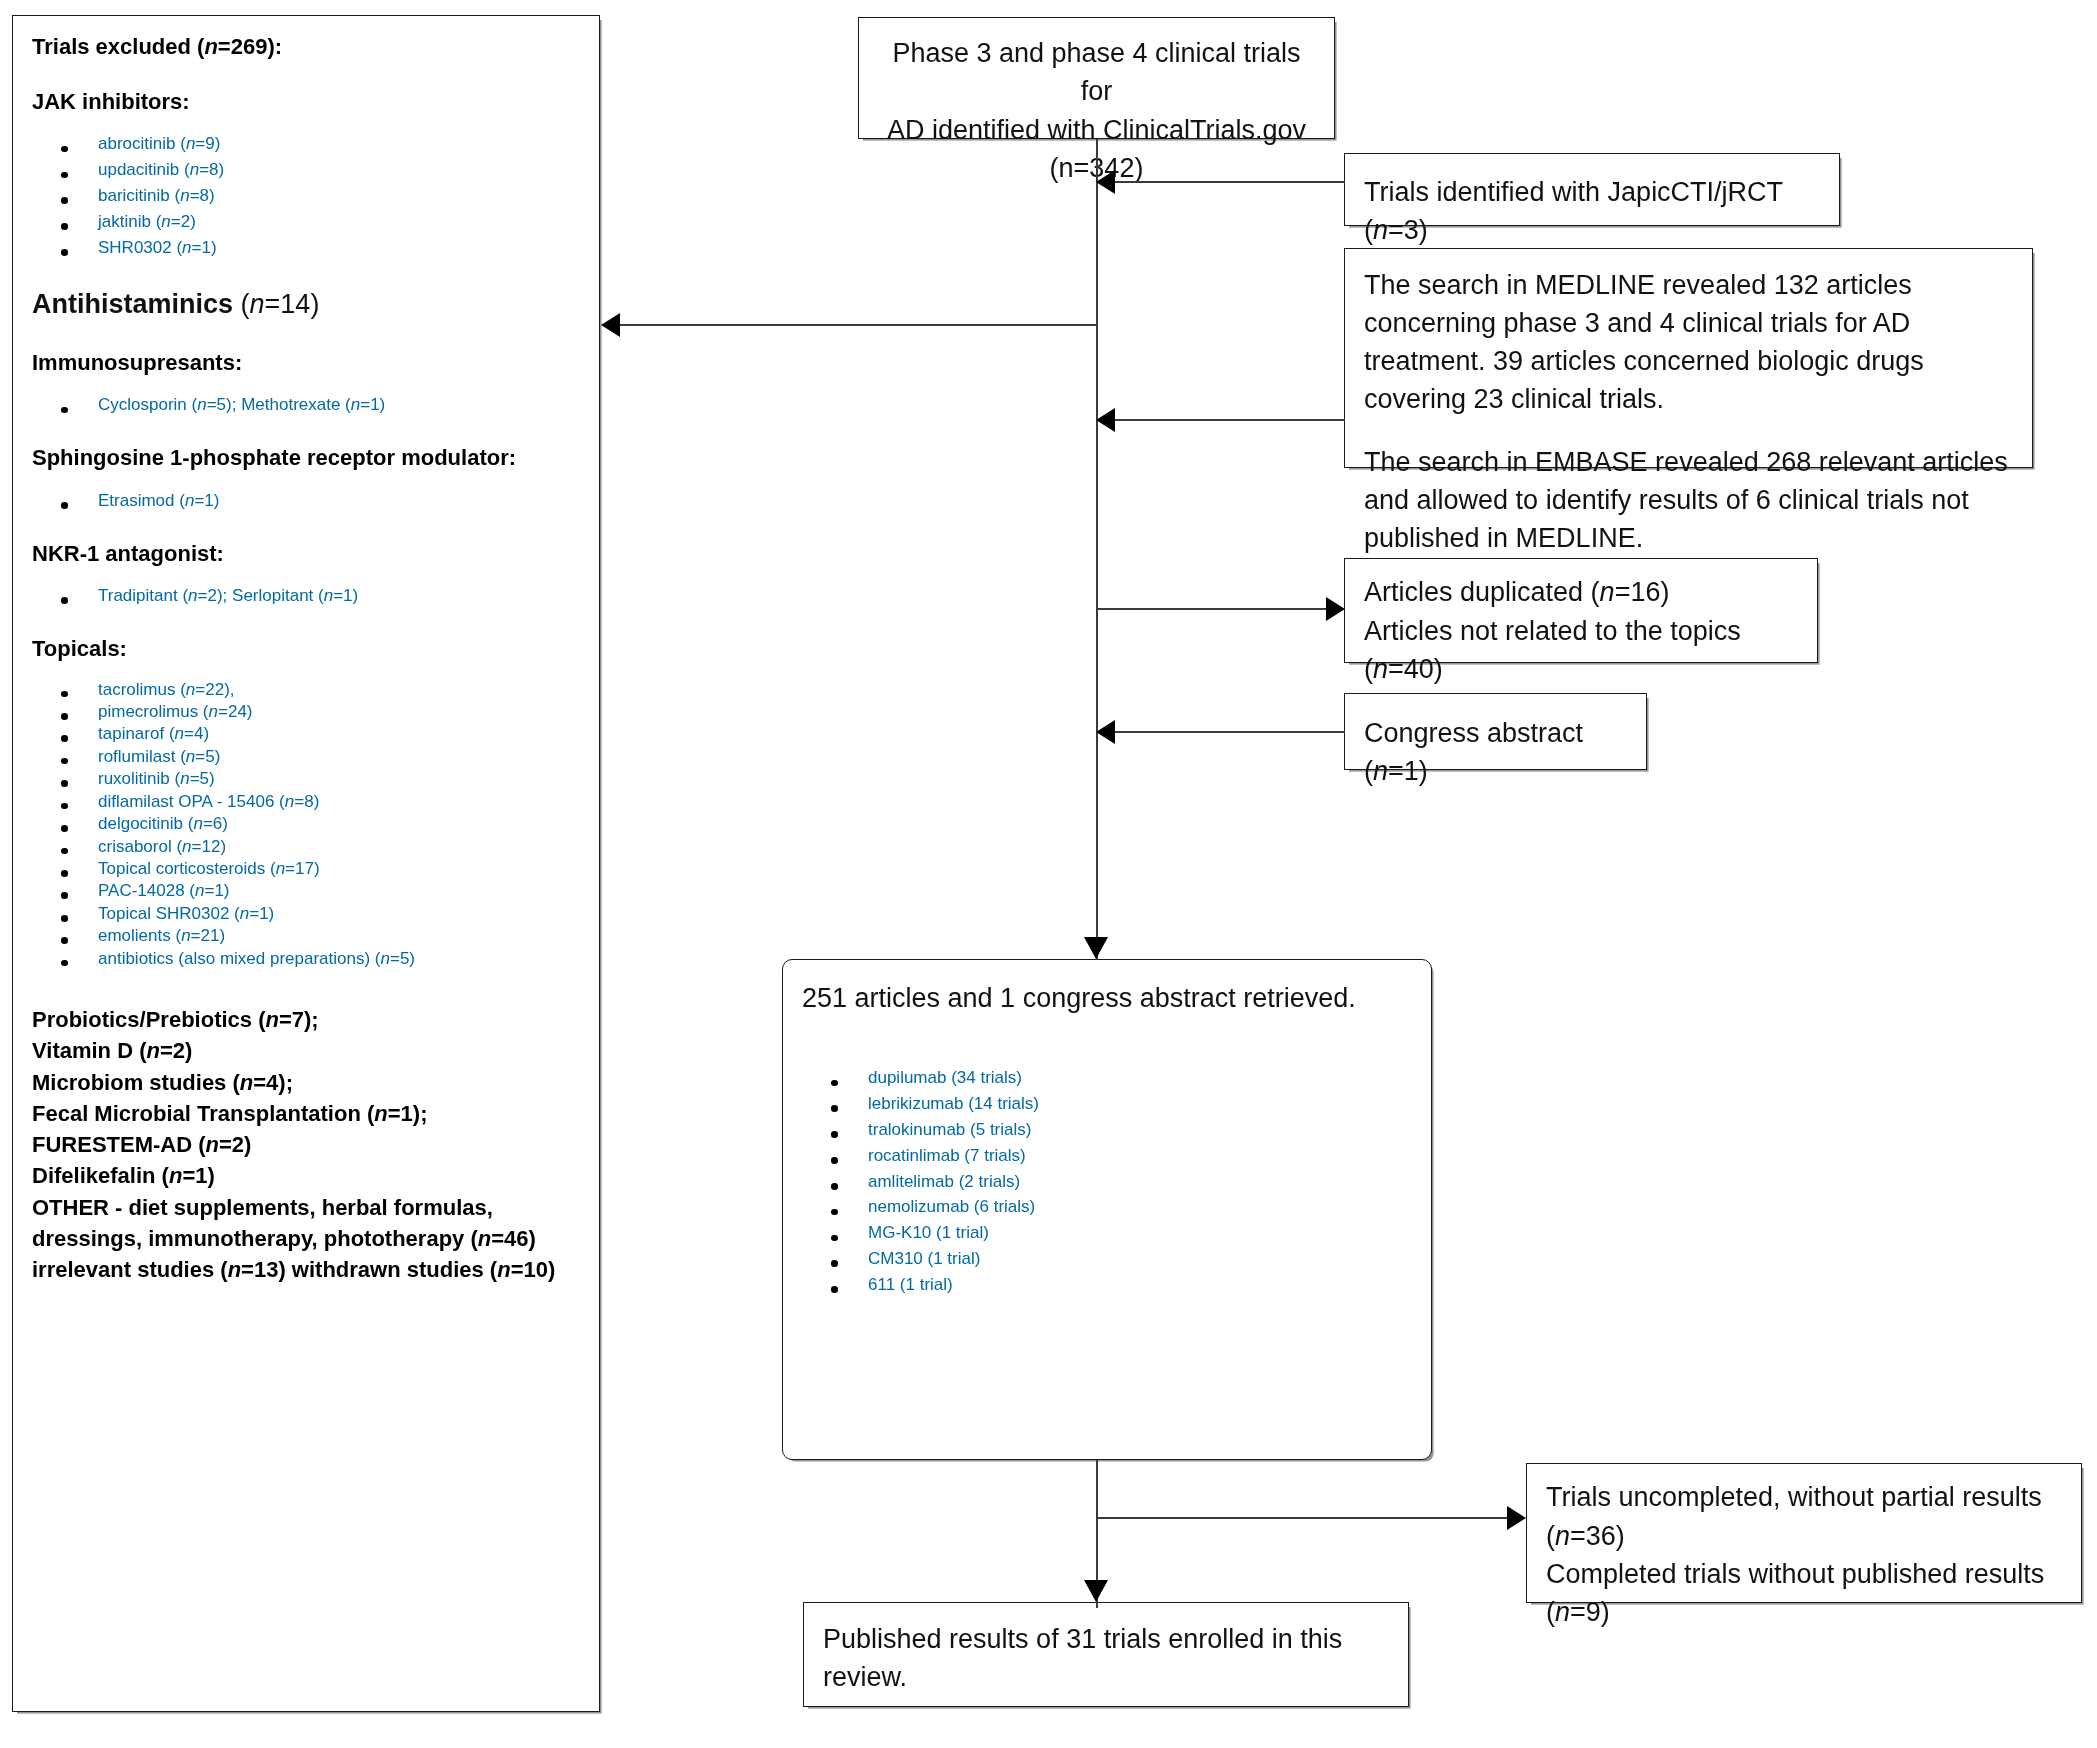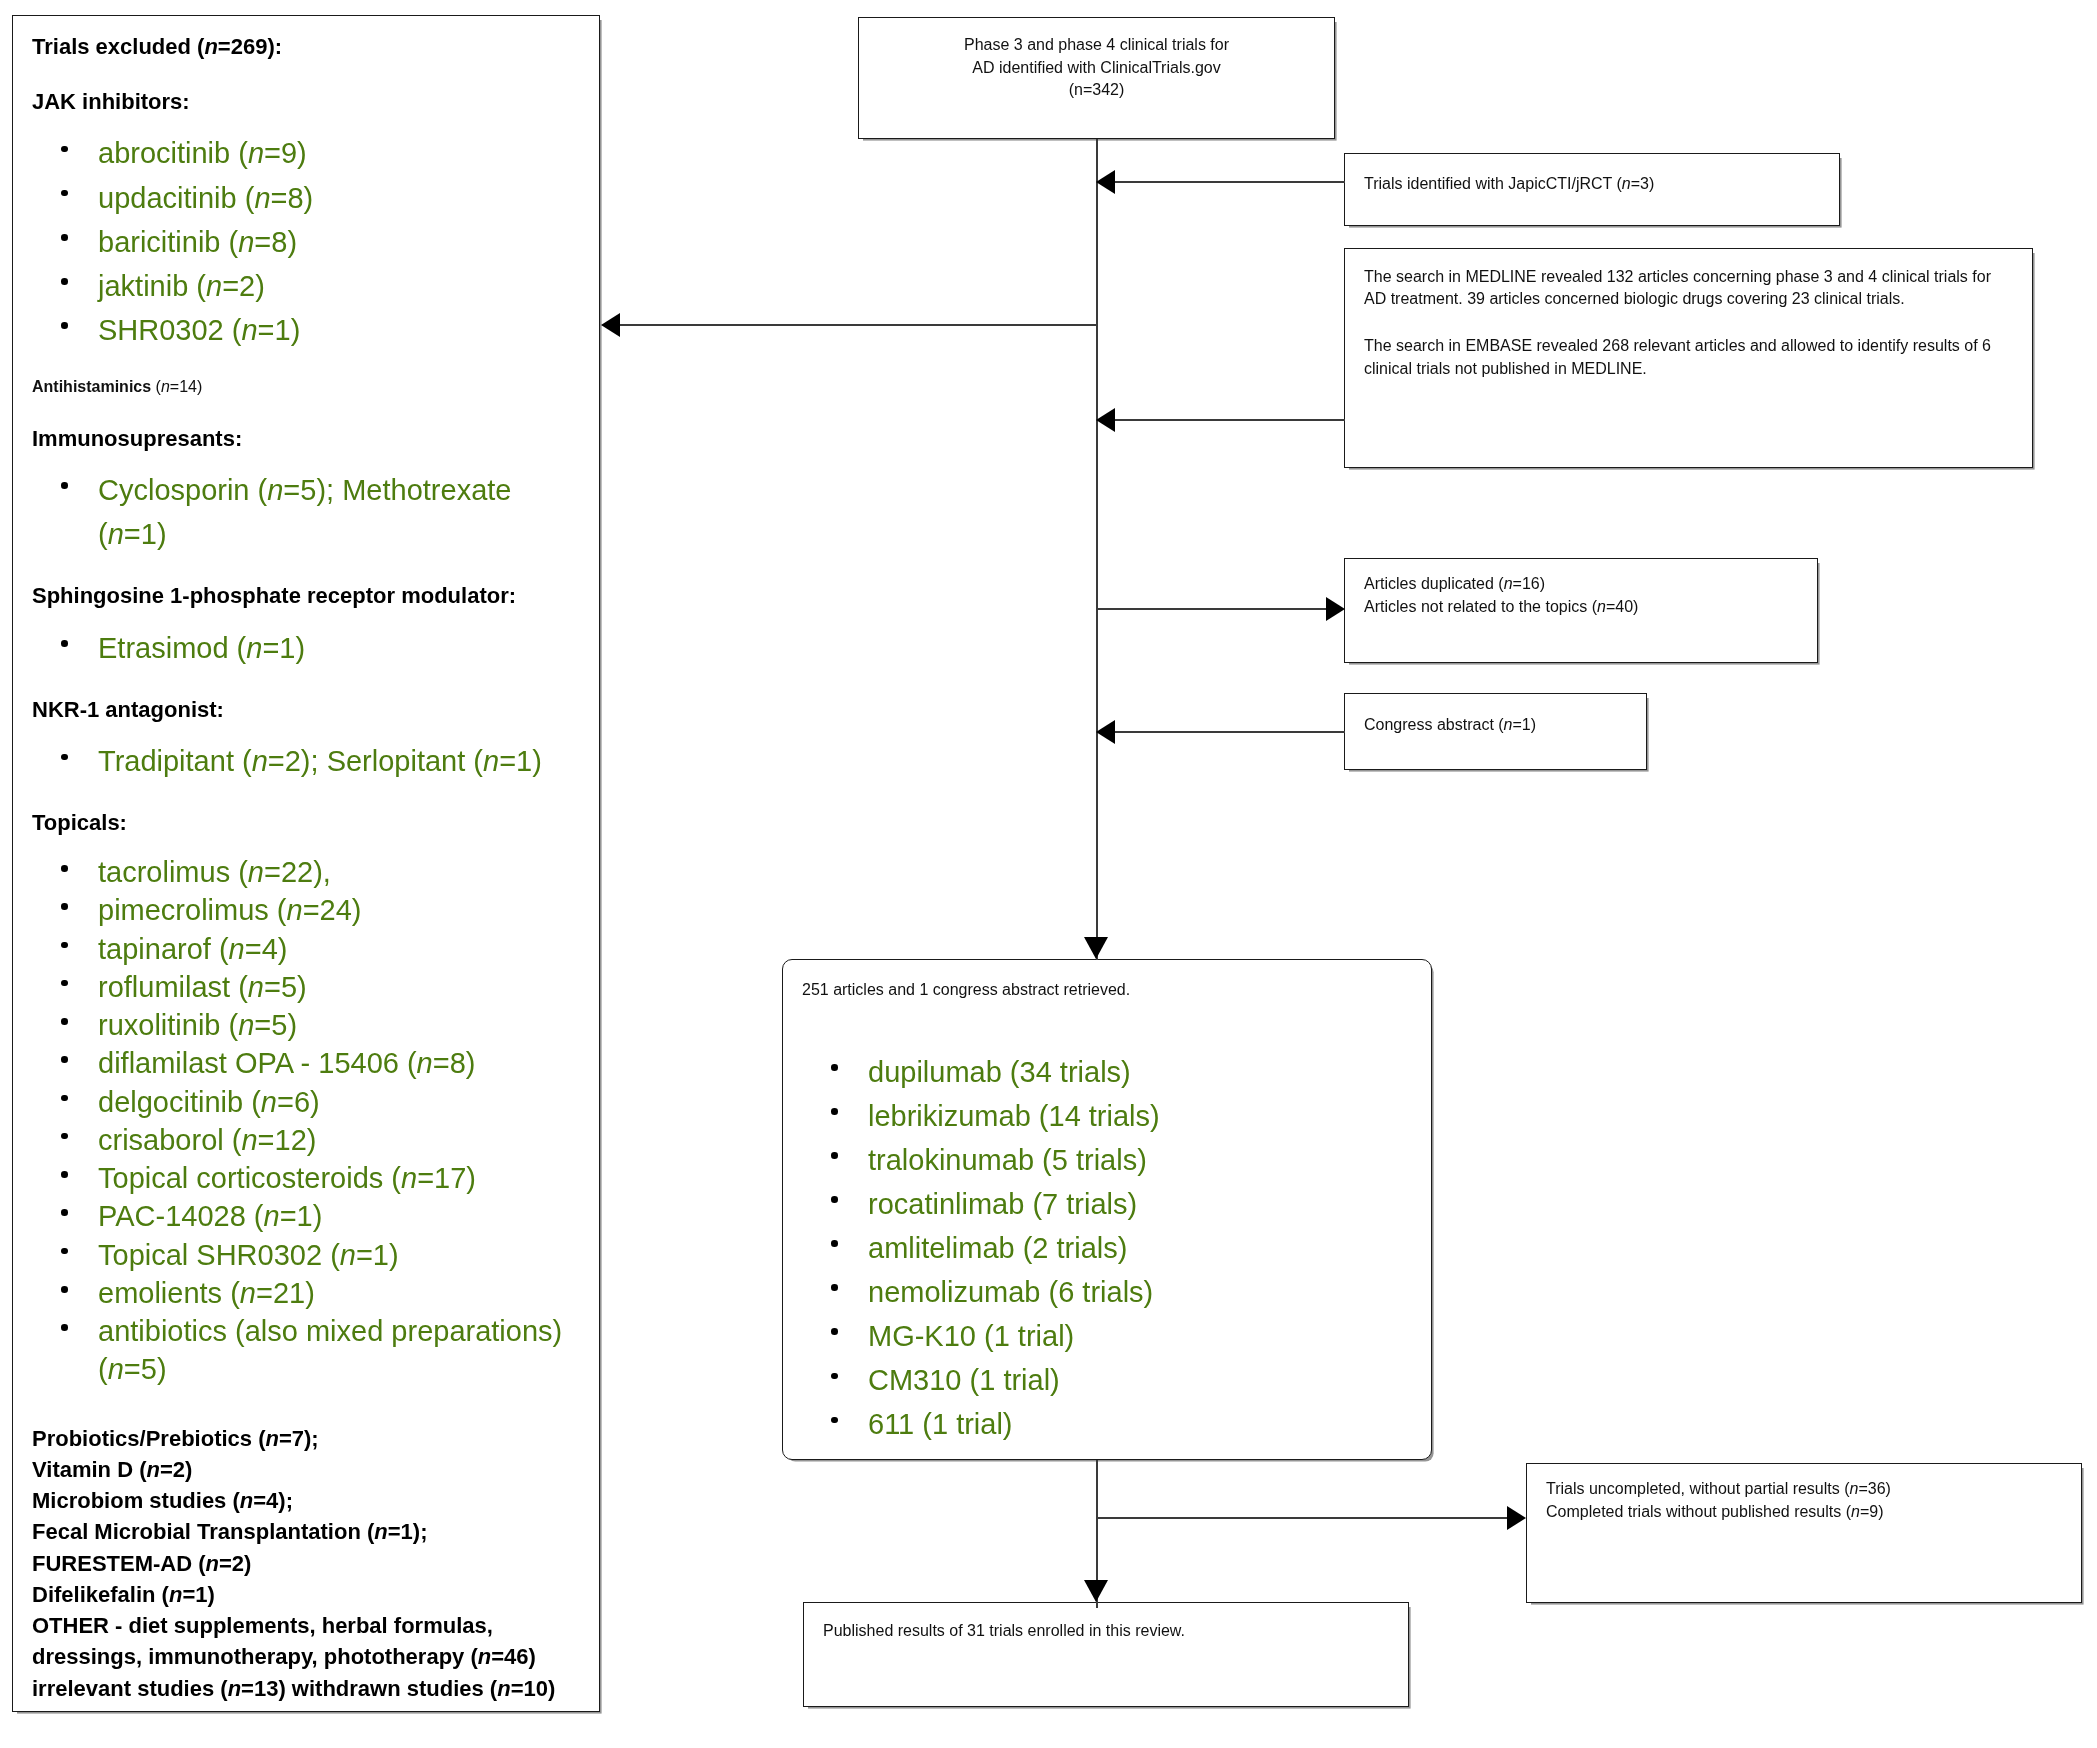--- a/index.html
+++ b/index.html
@@ -22,41 +22,41 @@
     position: absolute;
     box-sizing: border-box;
     background: #ffffff;
     border: 1.7px solid #1a1a1a;
     box-shadow: 3.3px 3.3px 0 -1.7px rgba(130,130,130,0.85);
   }
   .box-inner {
     padding: 14.3px 19px;
   }
   .txt {
-    font-size: 16px;
+    font-size: 27px;
     line-height: 1.42;
     color: #111111;
   }
   .txt-bold {
     font-weight: bold;
   }
   .center { text-align: center; }
 
   
   ul.bl {
     list-style: none;
     margin: 0;
     padding: 0;
   }
   ul.bl > li {
     position: relative;
     padding-left: 66px;
-    font-size: 29px;
+    font-size: 17px;
     line-height: 1.52;
-    color: #4d7c0f;
+    color: #0369a1;
   }
   ul.bl > li::before {
     content: "";
     position: absolute;
     left: 29px;
     top: 14.3px;
     width: 6.6px;
     height: 6.6px;
     border-radius: 50%;
     background: #000000;

